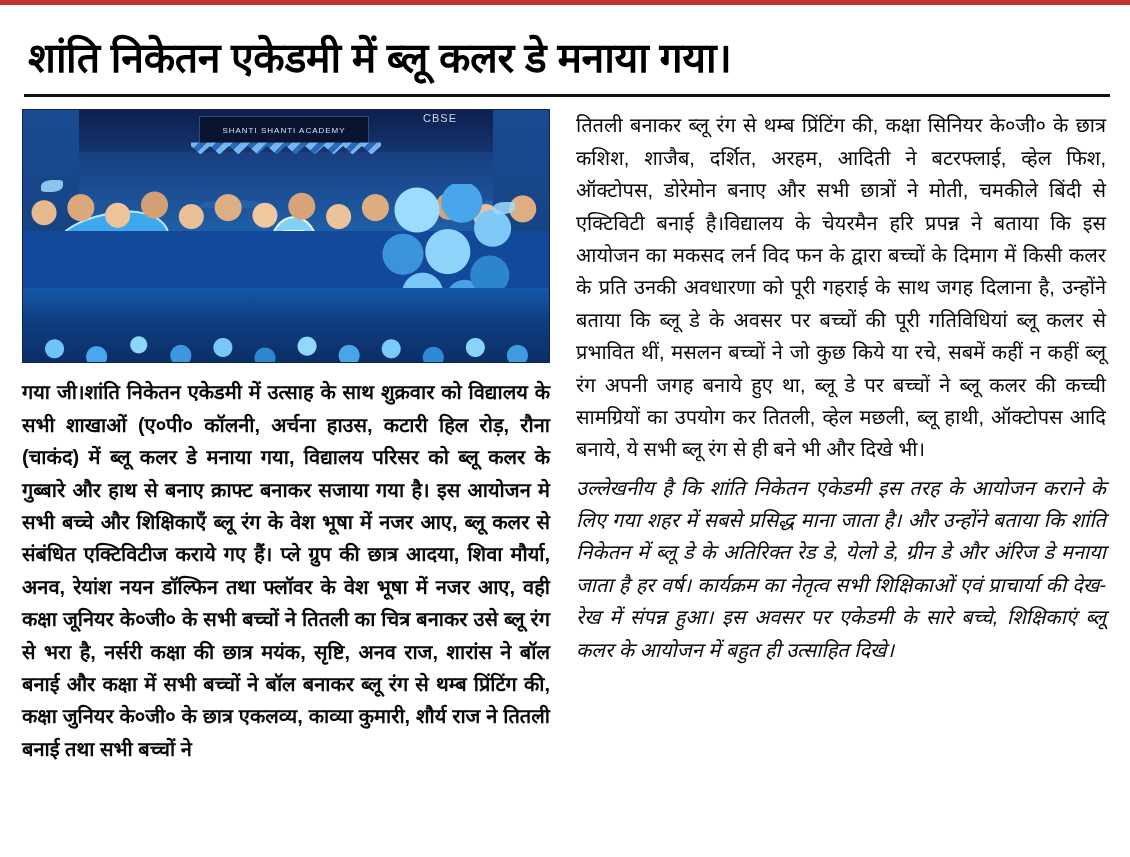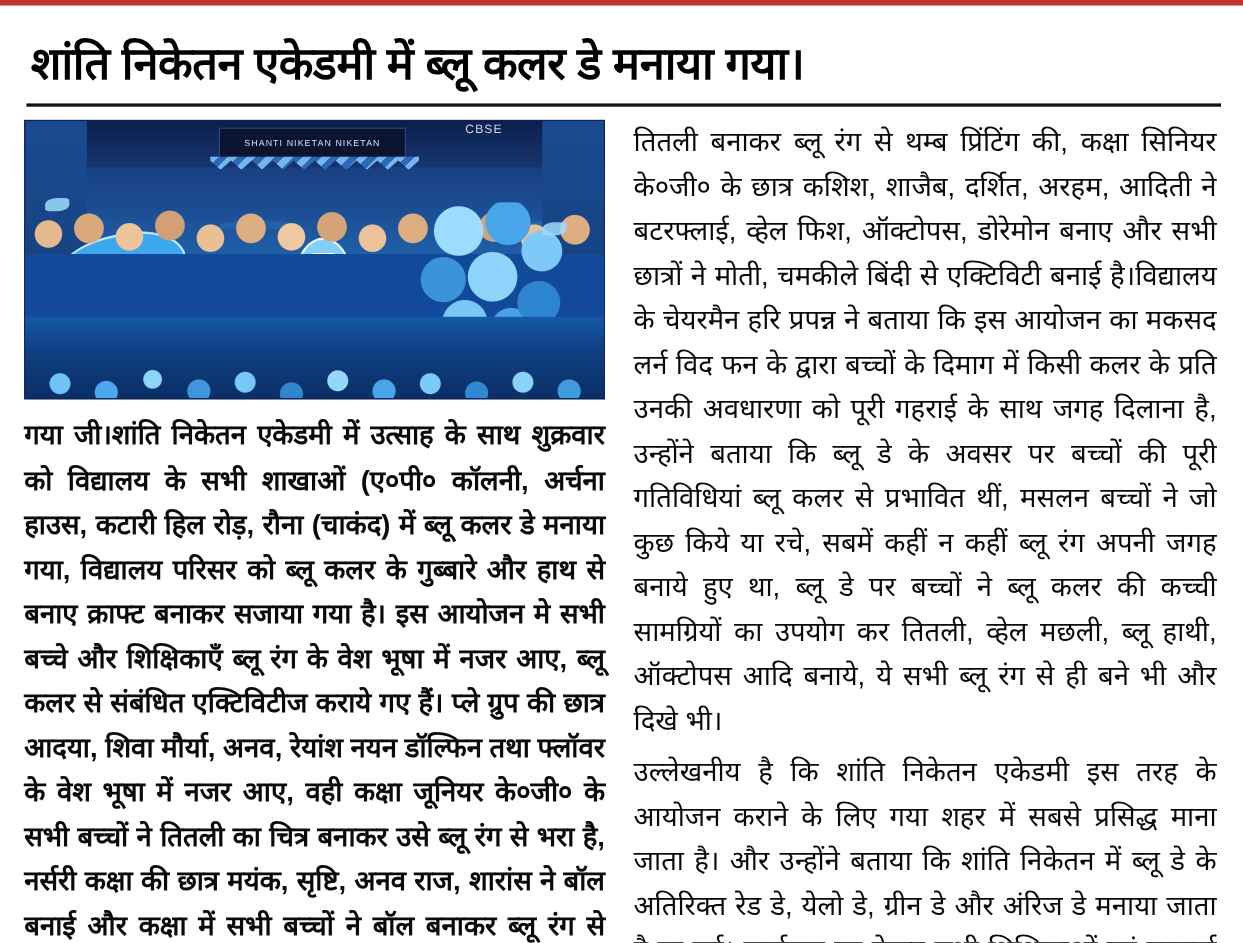--- a/index.html
+++ b/index.html
@@ -257,29 +257,29 @@
   .ph-fish {
     position: absolute;
     width: 22px; height: 12px;
     background: #9fdcff;
     border-radius: 50% 20% 50% 20%;
     opacity: .85;
   }
 
   .body-text {
     font-family: "Liberation Sans", sans-serif;
-    font-size: 25px;
+    font-size: 20px;
     line-height: 1.62;
     color: #0a0a0a;
     text-align: justify;
     text-justify: inter-word;
     margin: 0;
   }
   .col-left .body-text { margin-top: 13px; font-weight: bold; }
-  .col-right .body-text + .body-text { margin-top: 0; }
+  .col-right .body-text + .body-text { margin-top: 0; font-style: italic; }
   .para { margin: 0 0 6px 0; }
 </style>
 </head>
 <body>
 
 <div class="page">
 
   <div class="top-rule"></div>
 
   <h1 class="headline">शांति निकेतन एकेडमी में ब्लू कलर डे मनाया गया।</h1>
@@ -289,21 +289,21 @@
 
     <div class="col-left">
 
       <div class="photo">
         <div class="ph-wall"></div>
         <div class="ph-stage-top"></div>
         <div class="ph-wave"></div>
         <div class="ph-side-panel-l"></div>
         <div class="ph-side-panel-r"></div>
         <div class="ph-banner">
-          <div class="ph-banner-text">SHANTI NIKETAN NIKETAN</div>
+          <div class="ph-banner-text">SHANTI SHANTI ACADEMY</div>
         </div>
         <div class="ph-bunting"></div>
         <div class="ph-cbse">CBSE</div>
         <div class="ph-balloon-arch"></div>
         <div class="ph-dolphin"></div>
         <div class="ph-dolphin2"></div>
         <div class="ph-mascot"></div>
         <div class="ph-kids"></div>
         <div class="ph-balloon-cluster"></div>
         <div class="ph-floor"></div>

